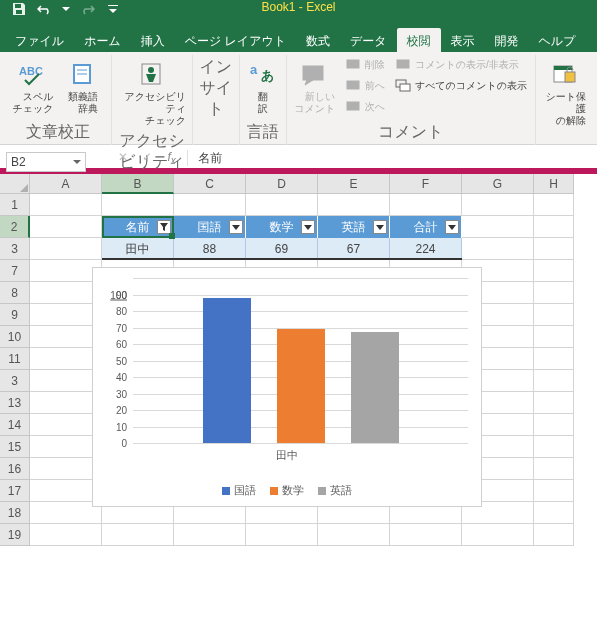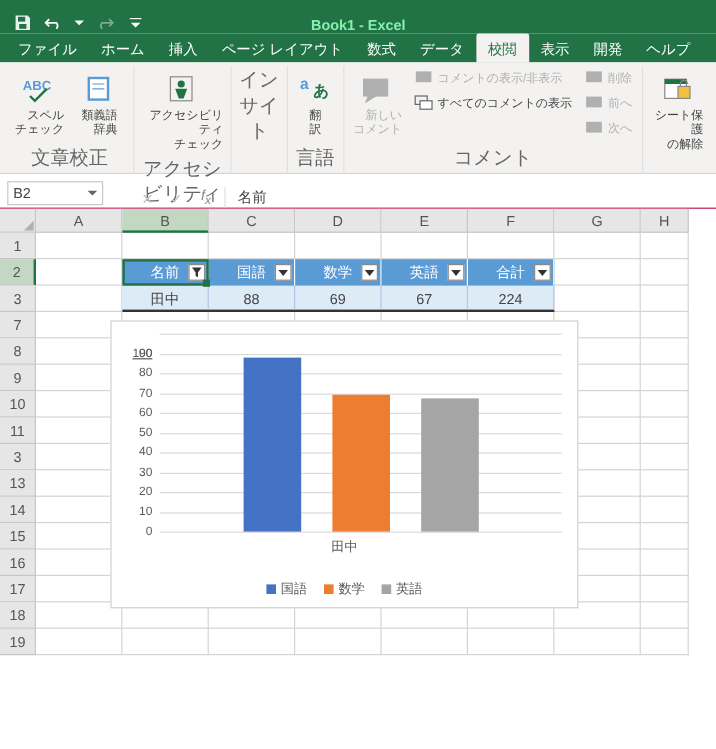--- a/index.html
+++ b/index.html
@@ -1,19 +1,19 @@
 <!DOCTYPE html>
 <html><head>
 <meta charset="utf-8">
 <style>
 * { box-sizing: border-box; margin: 0; padding: 0; font-family: "Meiryo UI", "Segoe UI", sans-serif; }
 body { background: #fff; font-size: 12px; color: #444; width: 597px; height: 624px; overflow: hidden; position: relative; }
 
 
-.titlebar { background: #217346; height: 28px; display: flex; align-items: flex-end; color: #86efac; font-weight: bold; }
+.titlebar { background: #217346; height: 28px; display: flex; align-items: flex-start; color: #fde047; }
 .qat { display: flex; gap: 8px; padding: 0 10px; align-items: center; }
 .qat span { display: inline-flex; align-items: center; justify-content: center; width: 18px; height: 18px; }
 .title { position: absolute; left: 50%; transform: translateX(-50%); font-size: 12px; }
 
 
 .ribbon-tabs { background: #217346; height: 24px; display: flex; padding-left: 5px; }
 .ribbon-tabs .tab { padding: 3px 10px 0 10px; color: #fff; font-size: 12px; cursor: default; display: flex; align-items: center; border-top-left-radius: 2px; border-top-right-radius: 2px; }
 .ribbon-tabs .tab.active { background: #f3f2f1; color: #217346; }
 
 
@@ -25,21 +25,21 @@
 .big-btn.wide { width: 72px; }
 .big-btn .icon { width: 32px; height: 32px; display: flex; align-items: center; justify-content: center; }
 .big-btn .lbl { font-size: 10px; text-align: right; line-height: 1.2; }
 .small-btns { display: flex; flex-direction: column; gap: 1px; }
 .small-btn { display: flex; align-items: center; gap: 4px; font-size: 10px; padding: 2px 4px; }
 .small-btn .icon { width: 16px; height: 16px; display: flex; align-items: center; justify-content: center; }
 .disabled { color: #b0b0b0; }
 .disabled svg * { stroke: #b0b0b0; fill: #b0b0b0; }
 
 
-.formula-row { height: 24px; border-bottom: 1px solid #be185d; display: flex; align-items: flex-end; background: #fff; }
+.formula-row { height: 24px; border-bottom: 6px solid #be185d; display: flex; align-items: flex-start; background: #fff; }
 .namebox { width: 80px; border: 1px solid #c9c9c9; margin: 2px 2px 2px 6px; padding: 2px 4px; font-size: 12px; background: #fff; display: flex; justify-content: space-between; align-items: center; }
 .fx-btns { display: flex; gap: 14px; padding: 0 12px; color: #bfbfbf; }
 .fx-label { font-style: italic; color: #888; padding-right: 8px; border-right: 1px solid #e0e0e0; }
 .formula-input { flex: 1; padding-left: 10px; font-size: 12px; }
 
 
 .grid-area { position: relative; }
 .col-headers { display: flex; height: 20px; }
 .row-header-space { width: 30px; background: #e6e6e6; border-right: 1px solid #c6c6c6; border-bottom: 1px solid #c6c6c6; display:flex; align-items:flex-end; justify-content:flex-end; }
 .row-header-space::after { content:""; width:0;height:0;border-left:8px solid transparent;border-bottom:8px solid #b0b0b0;margin:1px;}
@@ -205,62 +205,62 @@
             </svg>
           </span>
         <span class="lbl" style="white-space:pre-line">新しい
 コメント</span>
       </div>
       <div class="small-btns">
         <div class="small-btn disabled">
             <span class="icon">
               <svg width="16" height="16">
                 <rect x="2" y="3" width="12" height="8" fill="none" stroke="#b0b0b0"></rect>
+                <line x1="4" y1="3" x2="12" y2="11" stroke="#c00"></line>
+                <line x1="12" y1="3" x2="4" y2="11" stroke="#c00"></line>
+              </svg>
+            </span>
+            <span>削除</span>
+          </div>
+        <div class="small-btn disabled">
+            <span class="icon">
+              <svg width="16" height="16">
+                <rect x="2" y="3" width="12" height="8" fill="none" stroke="#b0b0b0"></rect>
+                <path fill="#b0b0b0" d="M10 4 5 7l5 3z"></path>
+              </svg>
+            </span>
+            <span>前へ</span>
+          </div>
+        <div class="small-btn disabled">
+            <span class="icon">
+              <svg width="16" height="16">
+                <rect x="2" y="3" width="12" height="8" fill="none" stroke="#b0b0b0"></rect>
+                <path fill="#b0b0b0" d="M6 4l5 3-5 3z"></path>
+              </svg>
+            </span>
+            <span>次へ</span>
+          </div>
+      </div>
+      <div class="small-btns">
+        <div class="small-btn disabled">
+            <span class="icon">
+              <svg width="16" height="16">
+                <rect x="2" y="3" width="12" height="8" fill="none" stroke="#b0b0b0"></rect>
               </svg>
             </span>
             <span>コメントの表示/非表示</span>
           </div>
         <div class="small-btn">
             <span class="icon">
               <svg width="16" height="16">
                 <rect x="1" y="2" width="10" height="7" fill="none" stroke="#666"></rect>
                 <rect x="5" y="6" width="10" height="7" fill="#fff" stroke="#666"></rect>
               </svg>
             </span>
             <span>すべてのコメントの表示</span>
-          </div>
-      </div>
-      <div class="small-btns">
-        <div class="small-btn disabled">
-            <span class="icon">
-              <svg width="16" height="16">
-                <rect x="2" y="3" width="12" height="8" fill="none" stroke="#b0b0b0"></rect>
-                <line x1="4" y1="3" x2="12" y2="11" stroke="#c00"></line>
-                <line x1="12" y1="3" x2="4" y2="11" stroke="#c00"></line>
-              </svg>
-            </span>
-            <span>削除</span>
-          </div>
-        <div class="small-btn disabled">
-            <span class="icon">
-              <svg width="16" height="16">
-                <rect x="2" y="3" width="12" height="8" fill="none" stroke="#b0b0b0"></rect>
-                <path fill="#b0b0b0" d="M10 4 5 7l5 3z"></path>
-              </svg>
-            </span>
-            <span>前へ</span>
-          </div>
-        <div class="small-btn disabled">
-            <span class="icon">
-              <svg width="16" height="16">
-                <rect x="2" y="3" width="12" height="8" fill="none" stroke="#b0b0b0"></rect>
-                <path fill="#b0b0b0" d="M6 4l5 3-5 3z"></path>
-              </svg>
-            </span>
-            <span>次へ</span>
           </div>
       </div>
     </div>
     <div class="group-label">コメント</div>
   </div>
 
   <div class="group" style="border-right:none">
     <div class="group-body">
       <div class="big-btn">
         <span class="icon">

